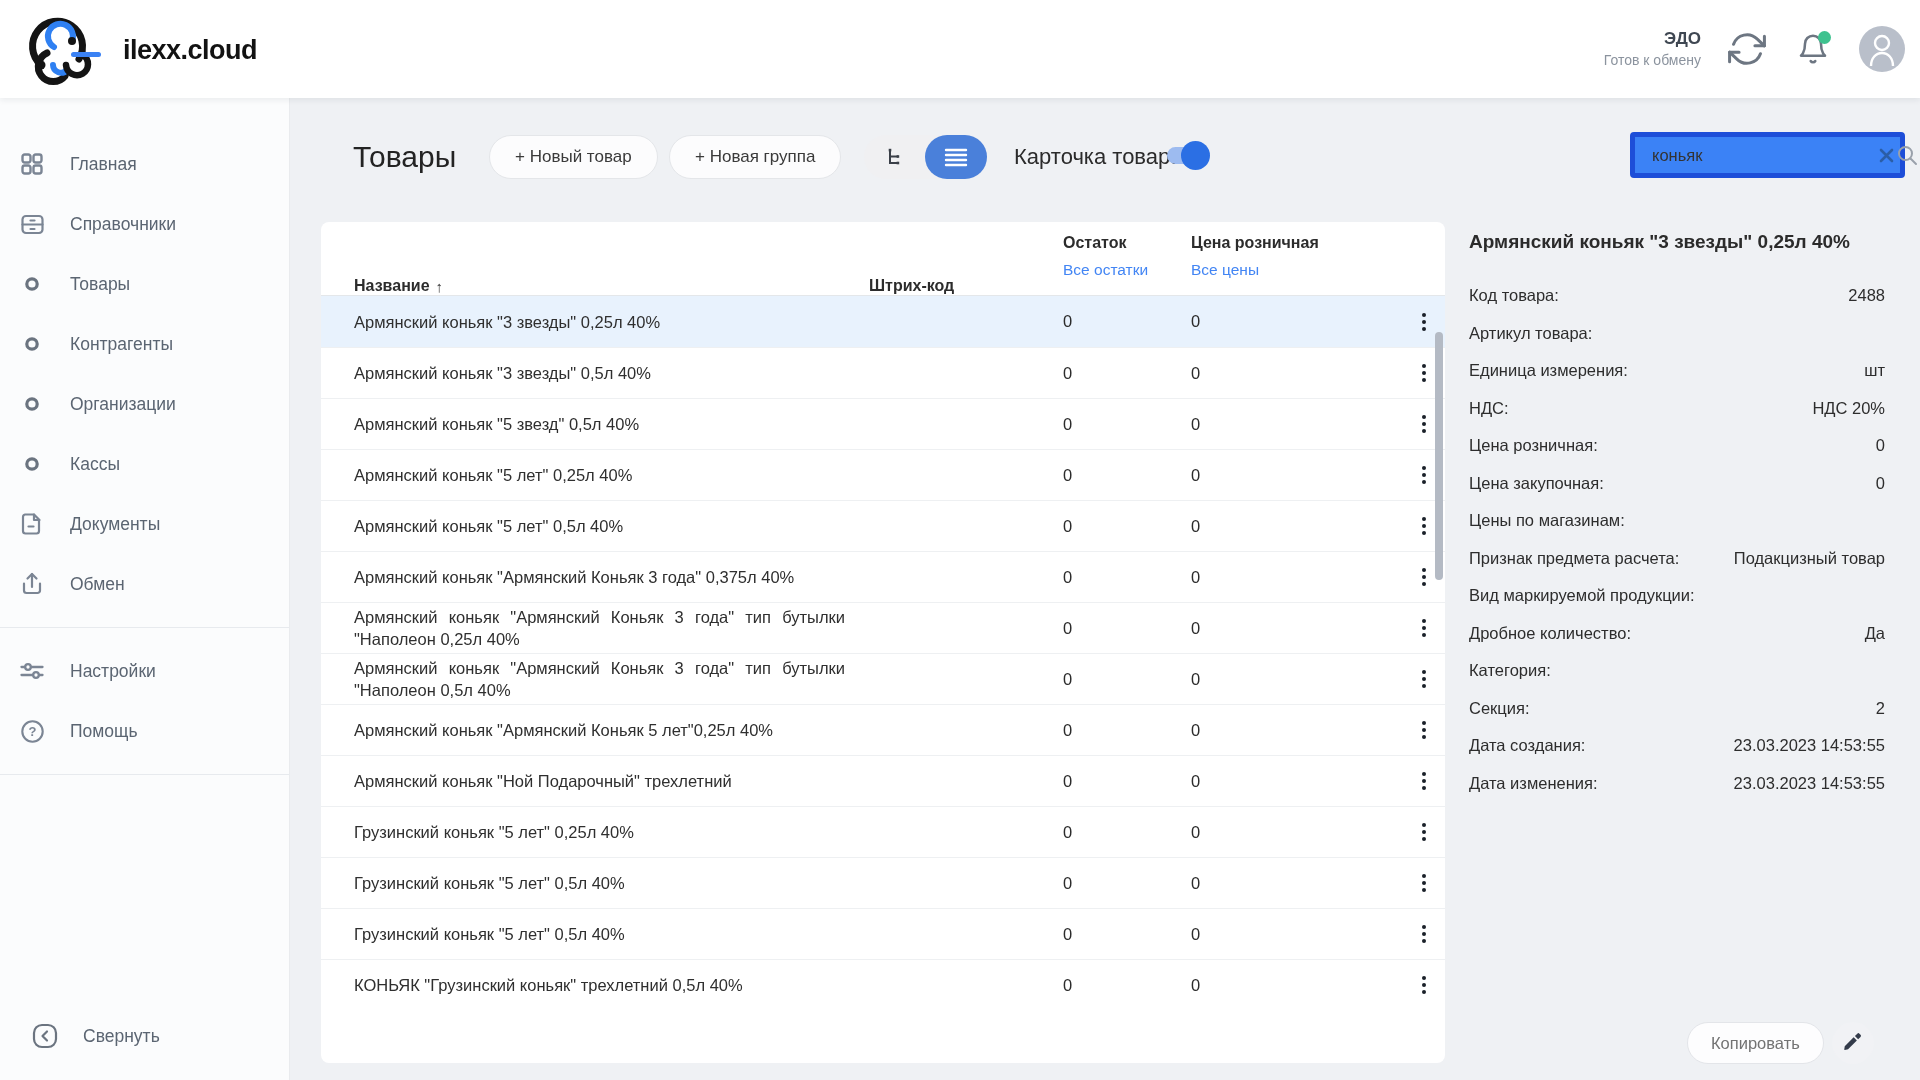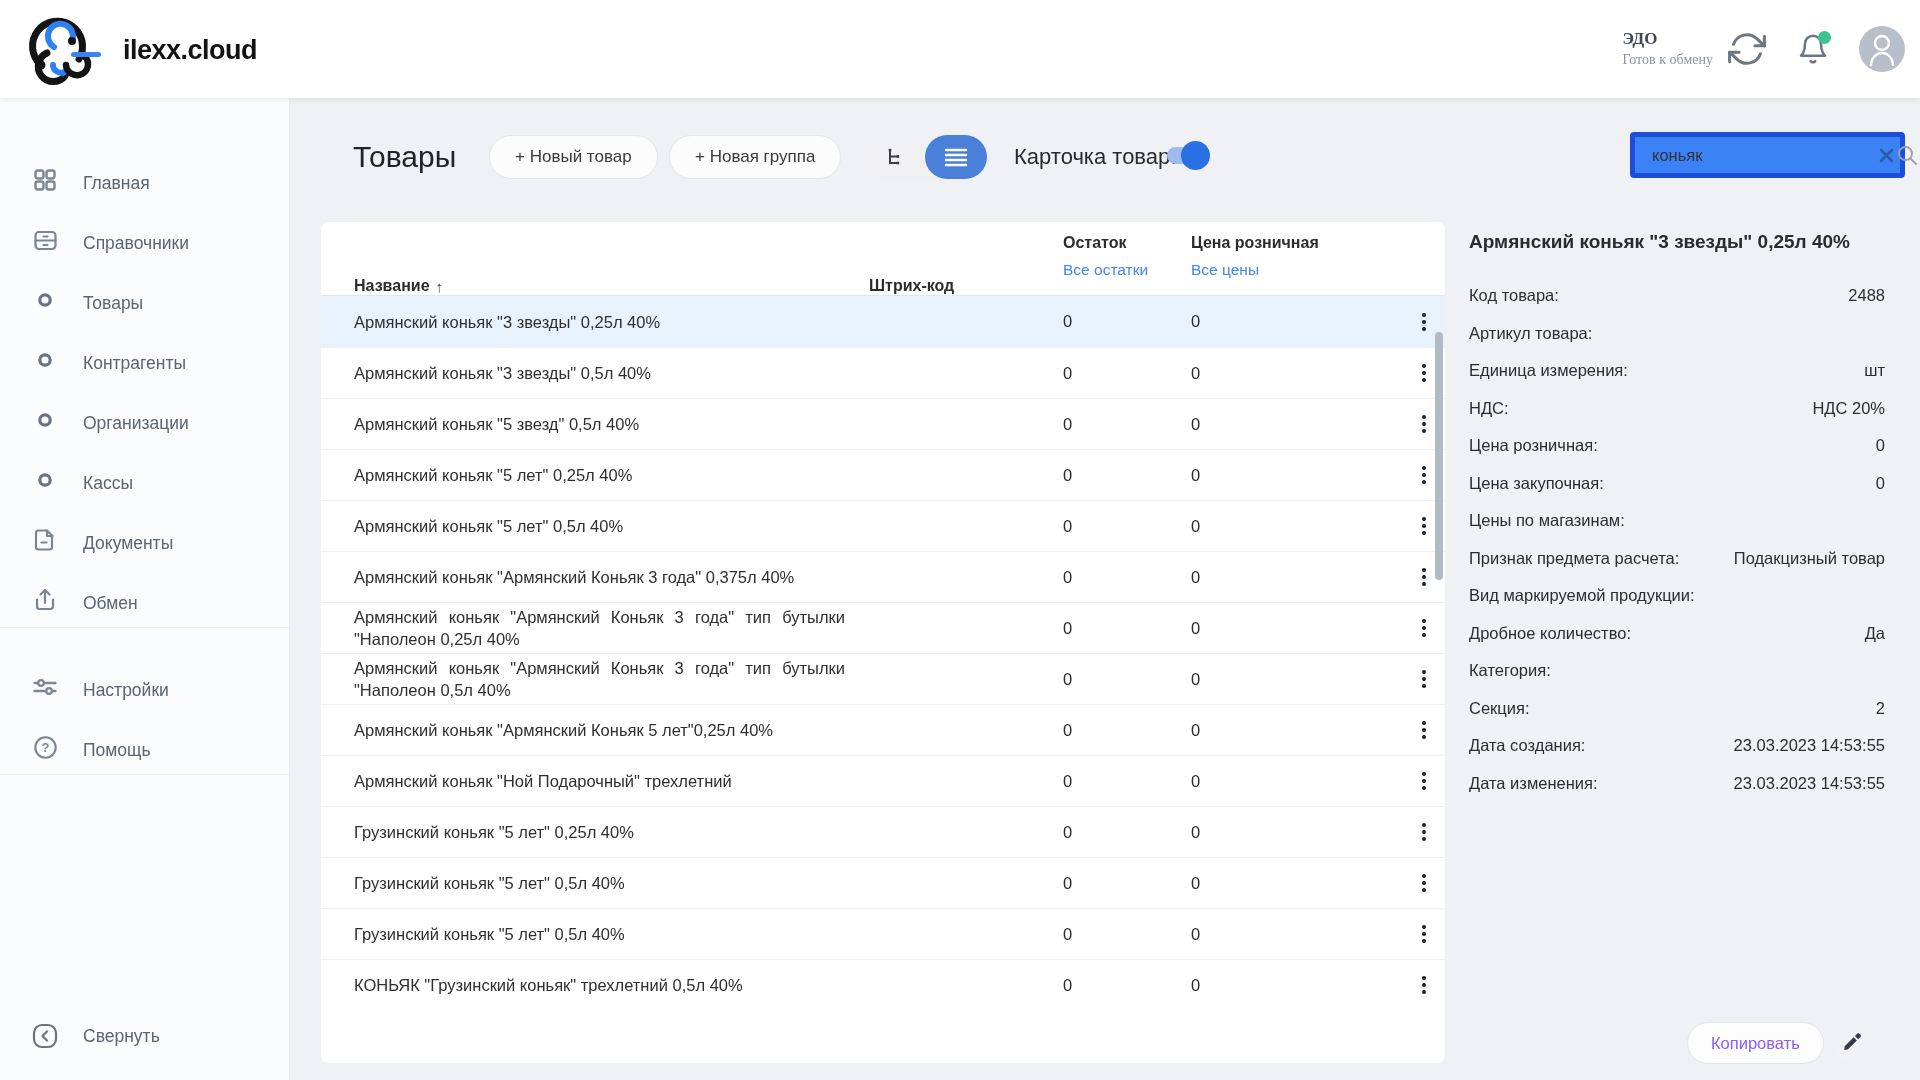--- a/index.html
+++ b/index.html
@@ -9,34 +9,34 @@
     font-family:"Liberation Sans", sans-serif;
     color:#2e2e2e;
   }
   
   .header{position:absolute;top:0;left:0;width:1920px;height:98px;background:#fff;
     box-shadow:0 2px 6px rgba(25,39,57,.08);z-index:5;}
   .logo{position:absolute;left:25px;top:8px;display:flex;align-items:center;cursor:pointer;gap:16px;}
   .logo-text{font-size:27px;font-weight:700;color:#121212;margin-left:8px;letter-spacing:-.5px;position:relative;}
   .logo-underline{position:absolute;left:46px;top:44px;width:30px;height:5px;border-radius:3px;background:#3b82f4;}
   .header-right{position:absolute;right:15px;top:0;height:98px;display:flex;align-items:center;}
-  .edo{ margin-right:14px;line-height:1.35;font-family:Liberation Serif, serif;}
+  .edo{ text-align:right;margin-right:26px;line-height:1.35;}
   .edo-title{font-size:17px;font-weight:700;color:#3f4752;}
   .edo-status{font-size:14px;color:#8b939e;}
   .hicon{width:40px;height:40px;display:flex;align-items:center;justify-content:center;cursor:pointer;position:relative;}
   .hicon + .hicon{margin-left:22px;}
   .sync-icon{margin-right:4px;}
   .bell-dot{position:absolute;top:2px;right:2px;width:13px;height:13px;border-radius:50%;background:#3ec28f;}
   .avatar{width:46px;height:46px;border-radius:50%;background:#b9bfca;margin-left:26px;
     display:flex;align-items:center;justify-content:center;overflow:hidden;cursor:pointer;}
   
   .sidebar{position:absolute;top:98px;left:0;width:290px;height:982px;background:#fbfcfd;
     border-right:1px solid #e9ebee;box-sizing:border-box;}
   .nav{padding-top:36px;}
-  .nav-item{height:60px;display:flex;align-items:flex-end;padding-left:31px;cursor:pointer;}
+  .nav-item{height:60px;display:flex;align-items:center;padding-left:18px;cursor:pointer;}
   .nav-ic{width:28px;height:28px;display:flex;align-items:center;justify-content:center;flex:0 0 28px;}
   .nav-label{margin-left:24px;font-size:17.5px;color:#5b6572;}
   .nav-divider{height:1px;background:#e7eaee;margin:13px 0;}
   .collapse{position:absolute;left:0;bottom:14px;width:100%;height:60px;display:flex;align-items:center;
     padding-left:31px;box-sizing:border-box;cursor:pointer;}
   
   .main{position:absolute;top:98px;left:290px;width:1630px;height:982px;}
   .page-title{position:absolute;left:63px;top:36px;height:46px;line-height:46px;
     font-size:30px;color:#232323;}
   .pill-btn{position:absolute;top:37px;height:44px;line-height:42px;border-radius:22px;
@@ -81,21 +81,21 @@
   .scroll-thumb{position:absolute;right:2px;top:110px;width:8px;height:248px;border-radius:4px;
     background:#b4bac4;cursor:pointer;}
   
   .details{position:absolute;left:1179px;top:124px;width:416px;}
   .details-title{font-size:19px;font-weight:700;color:#2b2b2b;padding-top:8px;line-height:24px;}
   .fields{margin-top:23px;}
   .field{height:37.5px;display:flex;align-items:center;justify-content:space-between;}
   .f-label{font-size:16.5px;color:#2d2d2d;white-space:nowrap;}
   .f-value{font-size:16.5px;color:#2d2d2d;text-align:right;white-space:nowrap;}
   .copy-btn{position:absolute;left:1397px;top:924px;height:42px;line-height:40px;border-radius:21px;
-    background:#fdfdfe;border:1px solid #e3e5e9;padding:0 23px;font-size:16.5px;color:#8b5cf6;
+    background:#fdfdfe;border:1px solid #e3e5e9;padding:0 23px;font-size:16.5px;color:#737373;
     cursor:pointer;box-sizing:border-box;}
   .edit-btn{position:absolute;left:1542px;top:924px;width:42px;height:42px;border-radius:50%;
     background:#f1f2f5;display:flex;align-items:center;justify-content:center;cursor:pointer;}
 </style>
 </head>
 <body>
 
 <div class="header">
   <div class="logo">
     <span>

